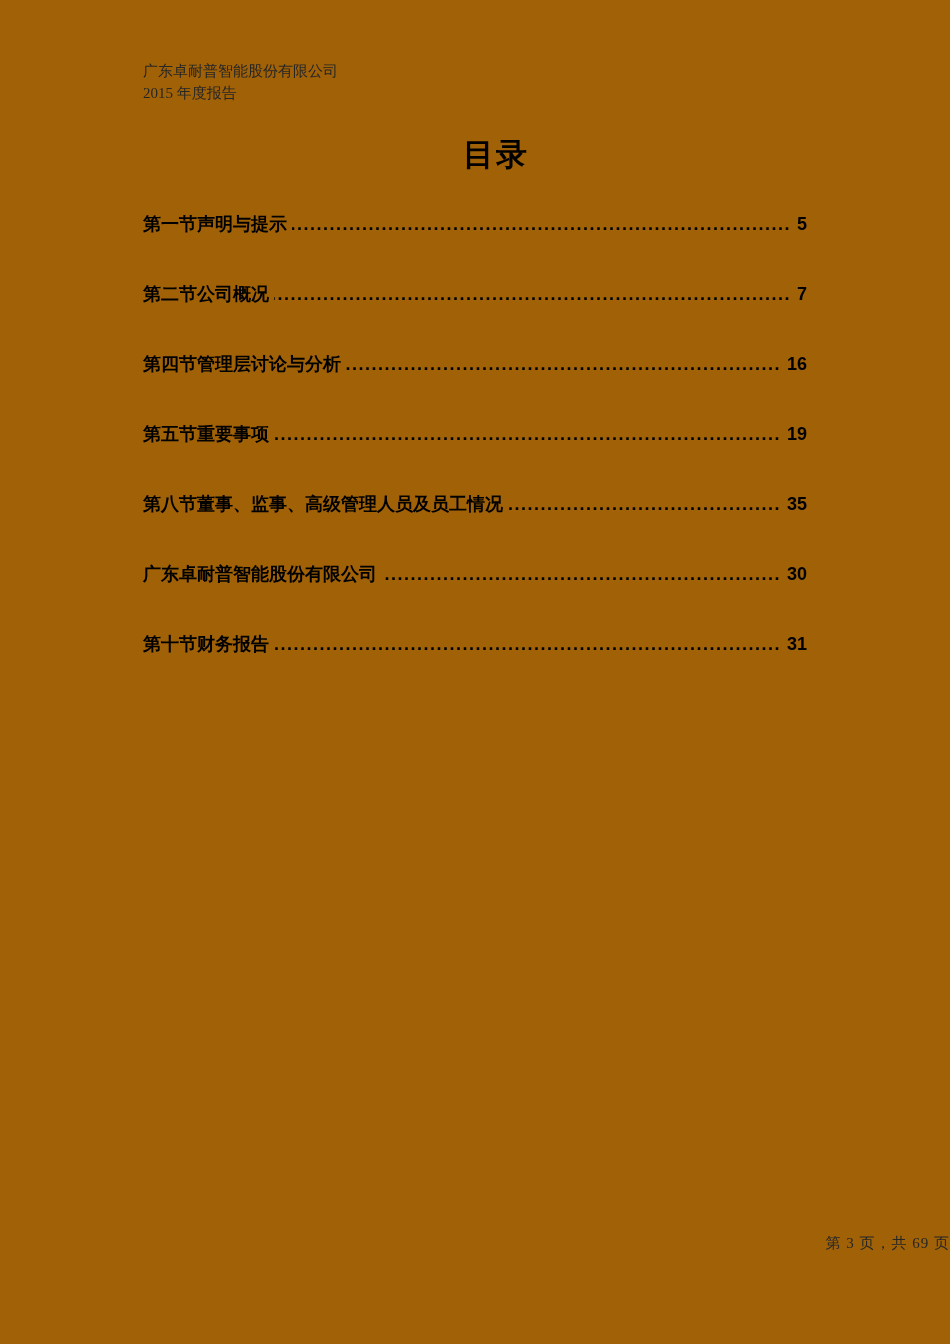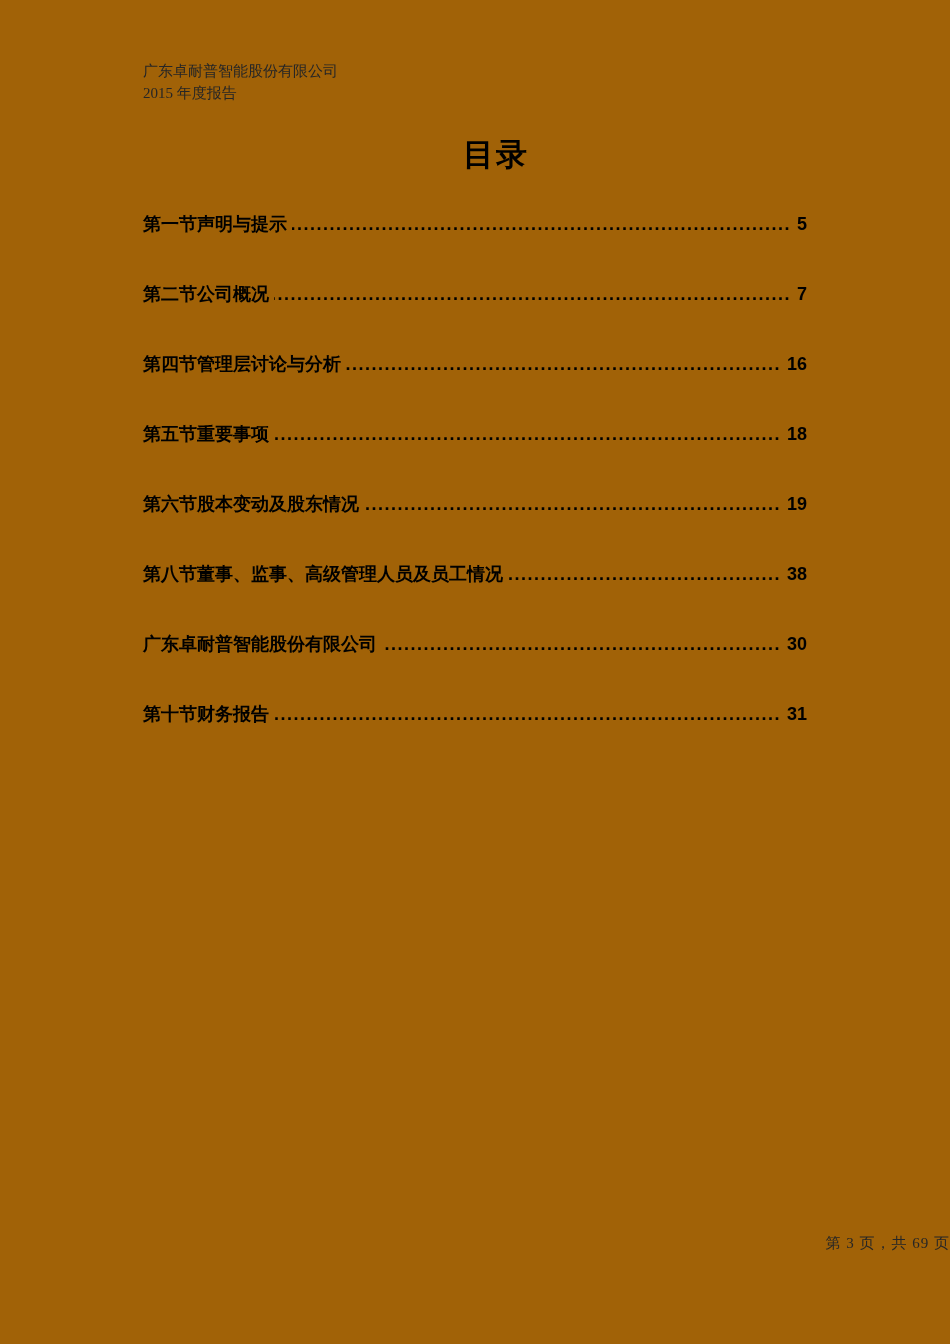--- a/index.html
+++ b/index.html
@@ -117,34 +117,29 @@
 
     <div class="toc-row">
       <span class="toc-title">第四节管理层讨论与分析</span>
       <span class="toc-leader"></span>
       <span class="toc-page">16</span>
     </div>
 
     <div class="toc-row">
       <span class="toc-title">第五节重要事项</span>
       <span class="toc-leader"></span>
-      <span class="toc-page">18</span>
+      <span class="toc-page">19</span>
     </div>
 
-    <div class="toc-row">
-      <span class="toc-title">第六节股本变动及股东情况</span>
-      <span class="toc-leader"></span>
-      <span class="toc-page">19</span>
-    </div>
 
 
     <div class="toc-row">
       <span class="toc-title">第八节董事、监事、高级管理人员及员工情况</span>
       <span class="toc-leader"></span>
-      <span class="toc-page">38</span>
+      <span class="toc-page">35</span>
     </div>
 
     <div class="toc-row">
       <span class="toc-title">广东卓耐普智能股份有限公司</span>
       <span class="toc-leader"></span>
       <span class="toc-page">30</span>
     </div>
 
     <div class="toc-row">
       <span class="toc-title">第十节财务报告</span>

